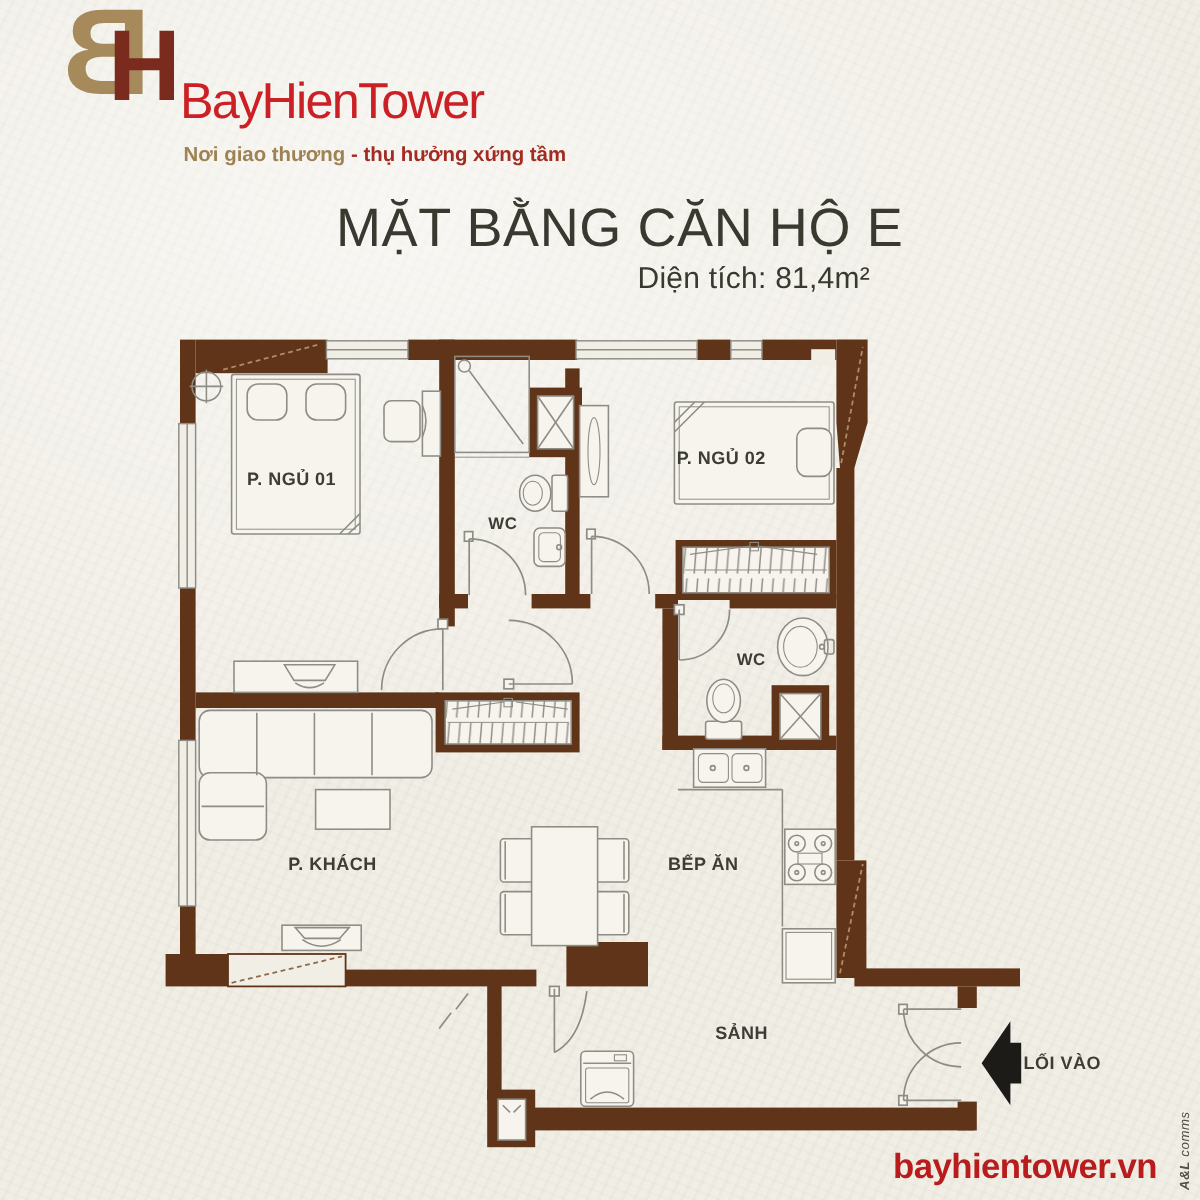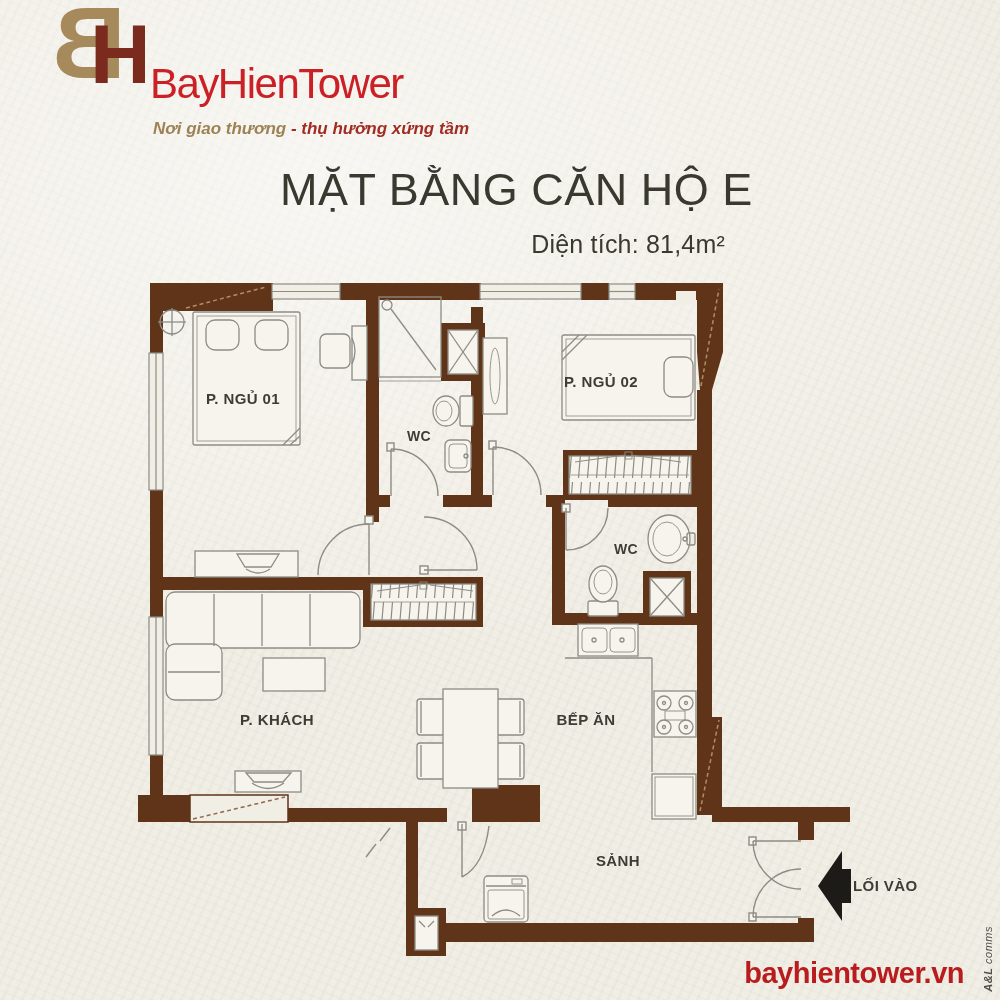--- a/index.html
+++ b/index.html
@@ -8,28 +8,28 @@
   .page::before{content:"";position:absolute;inset:0;pointer-events:none;
     background:
       radial-gradient(1200px 800px at 32% 18%, rgba(255,255,255,.55), rgba(255,255,255,0) 60%),
       repeating-linear-gradient(115deg, rgba(158,148,128,.05) 0 3px, rgba(0,0,0,0) 3px 9px),
       repeating-linear-gradient(22deg, rgba(158,148,128,.04) 0 2px, rgba(0,0,0,0) 2px 8px);}
   
   .logo{position:absolute;left:0;top:0;width:520px;height:160px}
   .mono-b{position:absolute;left:56px;top:-18px;font-size:102px;font-weight:bold;color:#a68a5c;transform:scaleX(-1);line-height:1.2;letter-spacing:-4px}
   .mono-h{position:absolute;left:90px;top:4px;font-size:84px;font-weight:bold;color:#7a2b1e;line-height:1.2}
   .brand-name{position:absolute;left:150px;top:60px;font-size:42px;font-weight:normal;color:#cb2026;letter-spacing:-1.5px;white-space:nowrap}
-  .tagline{position:absolute;left:153px;top:119px;font-size:17px;font-style:italic;font-weight:bold;white-space:nowrap}
+  .tagline{position:absolute;left:153px;top:119px;font-size:17px;font-weight:bold;white-space:nowrap}
   .tagline .t-left{color:#9d8254}
   .tagline .t-sep{color:#a32c22}
   .tagline .t-right{color:#a32c22}
   
   .title-block{position:absolute;left:280px;top:164px;width:445px;text-align:center}
   .title-main{font-size:45px;font-weight:400;color:#3a392f;letter-spacing:.5px;white-space:nowrap}
-  .title-area{margin-top:14px;text-align:right;font-size:25px;color:#3a392f;letter-spacing:.2px}
+  .title-area{margin-top:2px;text-align:right;font-size:25px;color:#3a392f;letter-spacing:.2px}
   
   .site{position:absolute;right:36px;bottom:10px;font-size:29px;font-weight:bold;color:#b91c1c;letter-spacing:-.5px}
   .credit{position:absolute;right:6px;bottom:8px;writing-mode:vertical-rl;transform:rotate(180deg);font-size:11px;font-style:italic;color:#514f48;letter-spacing:.5px}
   .credit .c-bold{font-weight:bold}
   
   .plan-svg{position:absolute;left:0;top:0}
   .lbl{font-family:"Liberation Sans","DejaVu Sans",sans-serif;font-weight:bold;font-size:15px;fill:#3d3c35;letter-spacing:.4px}
   .lbl-sm{font-size:14px}
 </style>
 </head>

